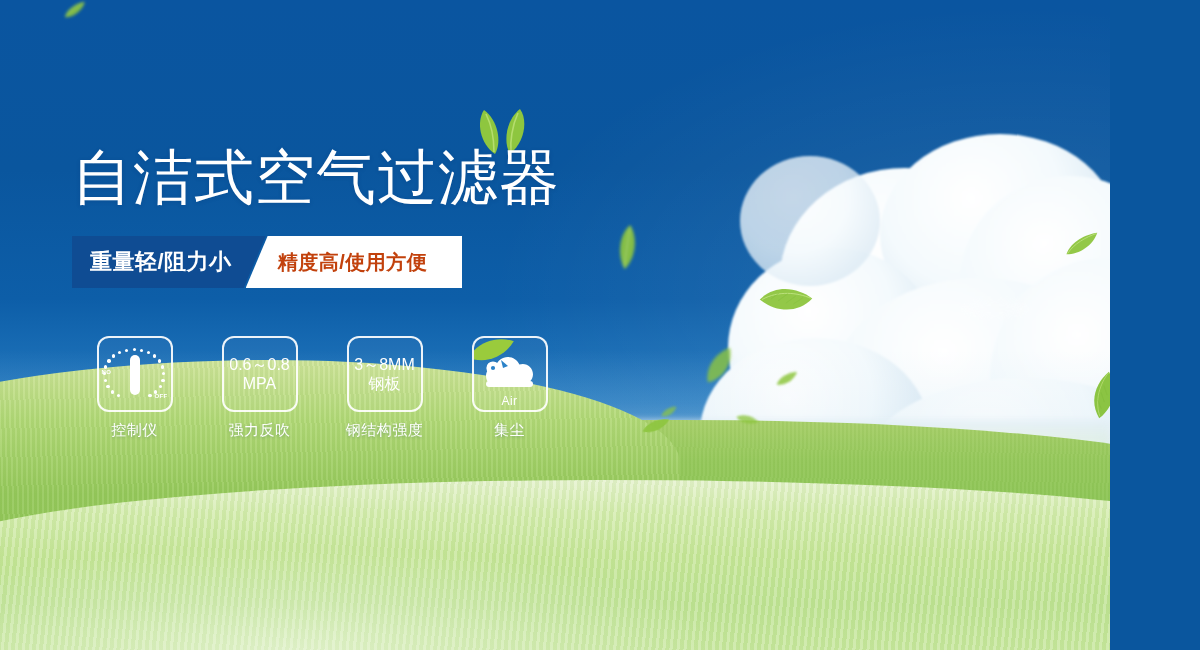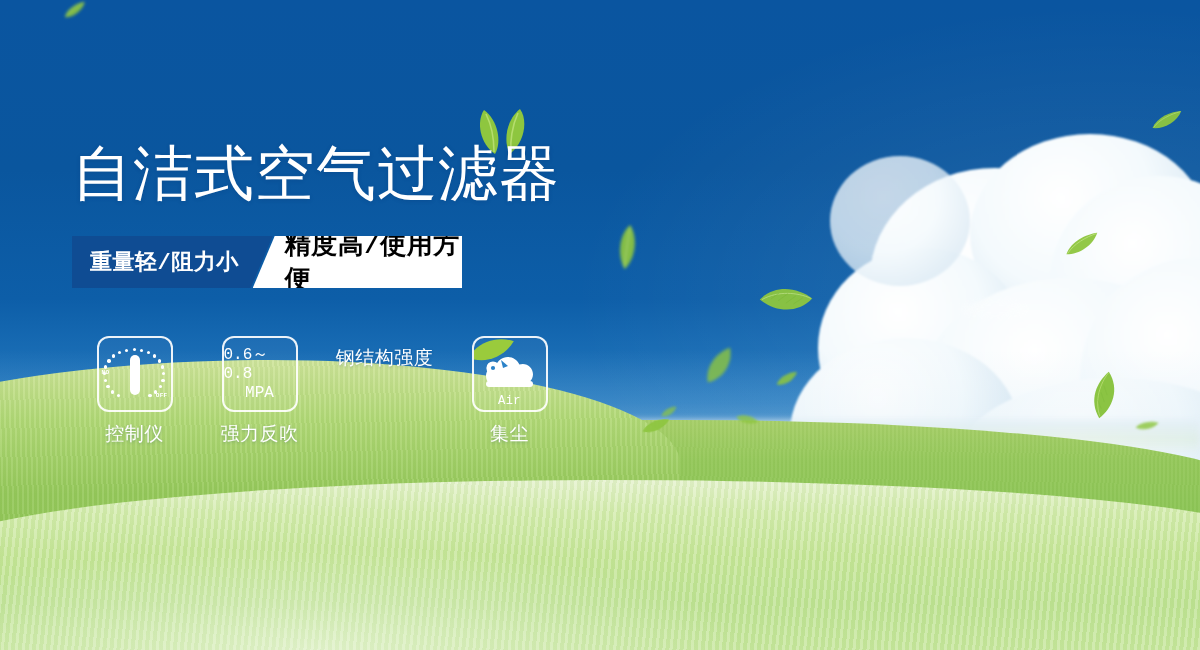--- a/index.html
+++ b/index.html
@@ -4,26 +4,25 @@
 <style>
   * { margin:0; padding:0; box-sizing:border-box; }
   html,body { width:1200px; height:650px; overflow:hidden; }
   body {
     font-family:"Liberation Sans","DejaVu Sans",sans-serif;
     background:#0a569e;
   }
 
   #banner {
     position:relative;
-    width:1200px; height:650px;
+    width:1110px; height:650px;
     overflow:hidden;
     background:
       radial-gradient(ellipse 760px 420px at 92% 46%, rgba(255,255,255,0.10) 0%, rgba(255,255,255,0.0) 70%),
       linear-gradient(to bottom, #0a55a0 0%, #0a569e 26%, #0d5ea8 46%, #2379bf 62%, #63a3d4 74%, #a8cbe6 84%, #cfe2ef 92%, #dbe9f2 100%);
-    font-family: Liberation Mono, monospace;
   }
 
   
   .sky-haze {
     position:absolute; left:0; right:0; bottom:0; height:300px;
     background:linear-gradient(to bottom, rgba(255,255,255,0) 0%, rgba(205,228,242,0.35) 45%, rgba(222,236,246,0.75) 78%, rgba(226,238,247,0.9) 100%);
     pointer-events:none;
   }
 
   
@@ -149,22 +148,22 @@
     padding:0 20px 0 18px;
     letter-spacing:.5px;
     z-index:2;
     clip-path:polygon(0 0, 100% 0, calc(100% - 22px) 100%, 0 100%);
     padding-right:34px;
   }
   .subbar-right {
     position:relative;
     flex:1;
     background:#ffffff;
-    color:#000000;
-    font-size:26px; font-weight:bold;
+    color:#c2410c;
+    font-size:20px; font-weight:bold;
     display:flex; align-items:center;
     padding-left:14px;
     letter-spacing:.5px;
     margin-left:-20px;
     clip-path:polygon(22px 0, 100% 0, 100% 100%, 0 100%);
     padding-left:32px;
   }
 
   
   .features {
@@ -182,21 +181,21 @@
     background:rgba(255,255,255,0.04);
     position:relative;
     overflow:hidden;
   }
   .feature-text {
     font-size:16px; line-height:19px; text-align:left;
     color:#fff; font-weight:400; letter-spacing:0;
   }
   .feature-label {
     margin-top:9px;
-    font-size:19px; color:#ffffff;
+    font-size:15px; color:#ffffff;
     letter-spacing:.5px;
     text-shadow:0 1px 3px rgba(0,50,100,0.25);
     white-space:nowrap;
   }
 
   
   .gauge { position:relative; width:64px; height:64px; }
   .gauge .needle {
     position:absolute; left:50%; top:13px; transform:translateX(-50%);
     width:10px; height:40px; border-radius:5px; background:#fff;
@@ -407,20 +406,24 @@
     <div class="feature">
       <div class="feature-box">
         <div class="feature-text">0.6～0.8</div>
         <div class="feature-text">MPA</div>
       </div>
       <div class="feature-label">强力反吹</div>
     </div>
 
 
     <div class="feature">
+      <div class="feature-box">
+        <div class="feature-text">3～8MM</div>
+        <div class="feature-text">钢板</div>
+      </div>
       <div class="feature-label">钢结构强度</div>
     </div>
 
     <div class="feature">
       <div class="feature-box">
         <div class="icon-leaf" style="left:-4px;top:-4px;width:42px;height:32px;transform:rotate(14deg);">
           <svg viewBox="0 0 84 64">
               <path d="M2 58 C14 20 48 2 82 4 C70 42 36 62 2 58 Z" fill="#9acb3c"></path>
             </svg>
         </div>

